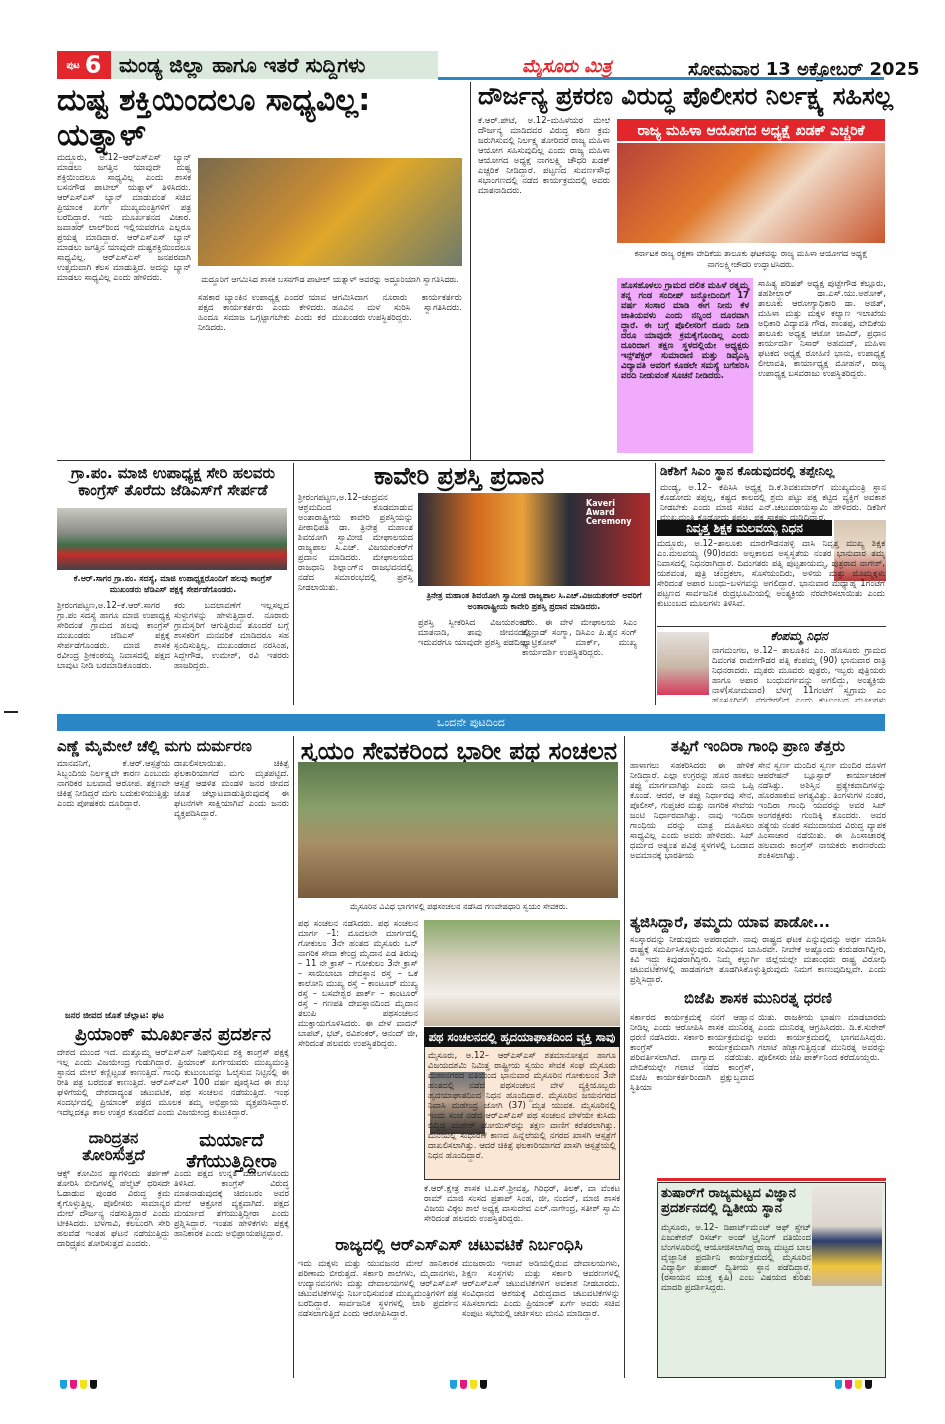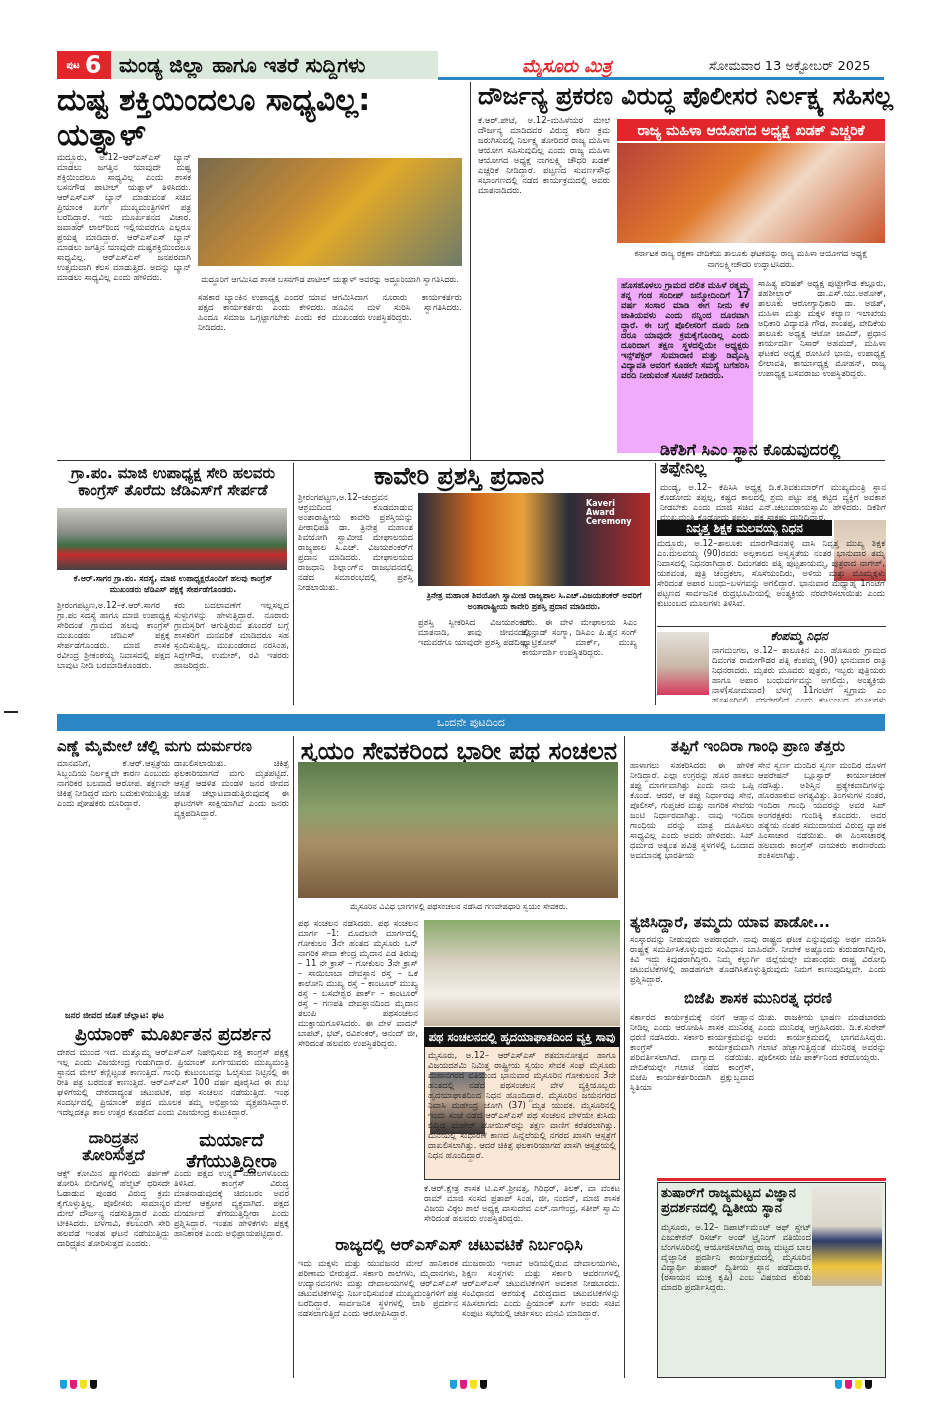--- a/index.html
+++ b/index.html
@@ -1,21 +1,21 @@
 <!DOCTYPE html>
 <html><head>
 <meta charset="utf-8">
 <style>
   html,body{margin:0;padding:0;background:#fff;}
   body{width:945px;height:1424px;position:relative;overflow:hidden;font-family:"DejaVu Sans",sans-serif;color:#111;}
   .abs{position:absolute;}
   .hdr-red{background:#e3262b;color:#fff;font-weight:bold;display:flex;align-items:center;justify-content:center;}
   .hdr-green{background:#dbe9dc;color:#111;font-weight:bold;font-size:20px;display:flex;align-items:center;padding-left:8px;box-sizing:border-box;}
   .brand{color:#e3262b;font-weight:bold;font-size:18px;font-style:italic;}
-  .dateline{font-size:13px;font-weight:normal;margin-left:21px;}
+  .dateline{font-size:18px;font-weight:bold;}
   .blue-rule{background:#2a86c5;height:3px;}
   .h1{font-weight:bold;color:#111;line-height:1.15;}
   .body{font-size:8.5px;line-height:10px;color:#222;text-align:justify;overflow:hidden;}
   .cap{font-size:8px;color:#222;text-align:center;line-height:11px;}
   .photo{background:linear-gradient(135deg,#7a6b4e,#c48a34 40%,#e0a82a 55%,#6e7b6a);overflow:hidden;}
   .photo-dark{background:linear-gradient(135deg,#3b3f45,#6d5d4a 50%,#8a7a63);}
   .photo-march{background:linear-gradient(180deg,#5e7a4c 0%,#8aa06b 35%,#a88e66 60%,#7a5c3d 100%);}
   .photo-white{background:linear-gradient(180deg,#8bab6b 0%,#d9d2c3 40%,#f2efe9 70%,#c8b8a2 100%);}
   .vrule{position:absolute;width:1px;background:#333;}
   .hrule{position:absolute;height:1px;background:#333;}
@@ -76,21 +76,21 @@
 </div>
 <div class="abs body" style="left:298px;top:492px;width:115px;height:210px;">ಶ್ರೀರಂಗಪಟ್ಟಣ,ಅ.12–ಚಂದ್ರವನ ಆಶ್ರಮದಿಂದ ಕೊಡಮಾಡುವ ಅಂತಾರಾಷ್ಟ್ರೀಯ ಕಾವೇರಿ ಪ್ರಶಸ್ತಿಯನ್ನು ಪೀಠಾಧಿಪತಿ ಡಾ. ತ್ರಿನೇತ್ರ ಮಹಾಂತ ಶಿವಯೋಗಿ ಸ್ವಾಮೀಜಿ ಮೇಘಾಲಯದ ರಾಜ್ಯಪಾಲ ಸಿ.ಎಚ್. ವಿಜಯಶಂಕರ್‌ಗೆ ಪ್ರದಾನ ಮಾಡಿದರು. ಮೇಘಾಲಯದ ರಾಜಧಾನಿ ಶಿಲ್ಲಾಂಗ್‌ನ ರಾಜಭವನದಲ್ಲಿ ನಡೆದ ಸಮಾರಂಭದಲ್ಲಿ ಪ್ರಶಸ್ತಿ ನೀಡಲಾಯಿತು.</div>
 <div class="abs photo-dark" style="left:418px;top:493px;width:232px;height:93px;position:absolute;background:linear-gradient(90deg,#2a2e3a 0%,#d2691e 25%,#e9a23a 45%,#2a2e3a 65%,#b02a2a 100%);">
   <div style="position:absolute;right:4px;top:6px;color:#fff;font-size:8px;font-weight:bold;width:60px;">Kaveri Award Ceremony</div>
 </div>
 <div class="abs cap" style="left:418px;top:590px;width:232px;font-weight:bold;">ತ್ರಿನೇತ್ರ ಮಹಾಂತ ಶಿವಯೋಗಿ ಸ್ವಾಮೀಜಿ ರಾಜ್ಯಪಾಲ ಸಿ.ಎಚ್.ವಿಜಯಶಂಕರ್ ಅವರಿಗೆ ಅಂತಾರಾಷ್ಟ್ರೀಯ ಕಾವೇರಿ ಪ್ರಶಸ್ತಿ ಪ್ರದಾನ ಮಾಡಿದರು.</div>
 <div class="abs body" style="left:418px;top:617px;width:112px;height:85px;">ಪ್ರಶಸ್ತಿ ಸ್ವೀಕರಿಸಿದ ವಿಜಯಶಂಕರ್ ಮಾತನಾಡಿ, ತಾವು ಜೀವನದಲ್ಲಿ ಇದುವರೆಗೂ ಯಾವುದೇ ಪ್ರಶಸ್ತಿ ಪಡೆದಿಲ್ಲ.</div>
 <div class="abs body" style="left:522px;top:617px;width:115px;height:85px;">ದರು. ಈ ವೇಳೆ ಮೇಘಾಲಯ ಸಿಎಂ ಕೊನ್ರಾಡ್ ಸಂಗ್ಮಾ, ಡಿಸಿಎಂ ಪಿ.ತೈನ ಸಂಗ್ ಪ್ಯಾಟ್ರಿಕೋಸ್ ಮಾರ್ಕ್, ಮುಖ್ಯ ಕಾರ್ಯದರ್ಶಿ ಉಪಸ್ಥಿತರಿದ್ದರು.</div>
 <div class="vrule" style="left:655px;top:463px;height:242px;"></div>
 
-<div class="abs h1" style="left:660px;top:441px;width:226px;font-size:16px;">ಡಿಕೆಶಿಗೆ ಸಿಎಂ ಸ್ಥಾನ ಕೊಡುವುದರಲ್ಲಿ ತಪ್ಪೇನಿಲ್ಲ</div>
+<div class="abs h1" style="left:660px;top:465px;width:226px;font-size:12px;">ಡಿಕೆಶಿಗೆ ಸಿಎಂ ಸ್ಥಾನ ಕೊಡುವುದರಲ್ಲಿ ತಪ್ಪೇನಿಲ್ಲ</div>
 <div class="abs body" style="left:660px;top:482px;width:226px;height:38px;">ಮಂಡ್ಯ, ಅ.12– ಕೆಪಿಸಿಸಿ ಅಧ್ಯಕ್ಷ ಡಿ.ಕೆ.ಶಿವಕುಮಾರ್‌ಗೆ ಮುಖ್ಯಮಂತ್ರಿ ಸ್ಥಾನ ಕೊಡೋದು ತಪ್ಪಲ್ಲ, ಕಷ್ಟದ ಕಾಲದಲ್ಲಿ ಶ್ರಮ ಪಟ್ಟು ಪಕ್ಷ ಕಟ್ಟಿದ ವ್ಯಕ್ತಿಗೆ ಅವಕಾಶ ನೀಡಬೇಕು ಎಂದು ಮಾಜಿ ಸಚಿವ ಎನ್.ಚಲುವರಾಯಸ್ವಾಮಿ ಹೇಳಿದರು. ಡಿಕೆಶಿಗೆ ಮುಖ್ಯಮಂತ್ರಿ ಕೊಡೋದು ತಪ್ಪಲ್ಲ. ಪಕ್ಷ ಸಾಕಷ್ಟು ದುಡಿದಿದ್ದಾರೆ.</div>
 <div class="abs blackband" style="left:657px;top:520px;width:175px;height:16px;font-size:12px;">ನಿವೃತ್ತ ಶಿಕ್ಷಕ ಮಲವಯ್ಯ ನಿಧನ</div>
 <div class="abs photo" style="left:834px;top:520px;width:52px;height:61px;background:linear-gradient(180deg,#d7c7b5,#e9d9c6 50%,#b33838 100%);"></div>
 <div class="abs body" style="left:657px;top:538px;width:228px;height:84px;">ಮದ್ದೂರು, ಅ.12–ತಾಲೂಕು ಮಾರಗೌಡನಹಳ್ಳಿ ವಾಸಿ ನಿವೃತ್ತ ಮುಖ್ಯ ಶಿಕ್ಷಕ ಎಂ.ಮಲವಯ್ಯ (90)ರವರು ಅಲ್ಪಕಾಲದ ಅಸ್ವಸ್ಥತೆಯ ನಂತರ ಭಾನುವಾರ ತಮ್ಮ ನಿವಾಸದಲ್ಲಿ ನಿಧನರಾಗಿದ್ದಾರೆ. ದಿವಂಗತರು ಪತ್ನಿ ಪುಟ್ಟತಾಯಮ್ಮ, ಪುತ್ರರಾದ ನಾಗೇಶ್, ಯಶವಂತ, ಪುತ್ರಿ ಚಂದ್ರಕಲಾ, ಸೊಸೆಯಂದಿರು, ಅಳಿಯ ಮತ್ತು ಮೊಮ್ಮಕ್ಕಳು ಸೇರಿದಂತೆ ಅಪಾರ ಬಂಧು–ಬಳಗವನ್ನು ಅಗಲಿದ್ದಾರೆ. ಭಾನುವಾರ ಮಧ್ಯಾಹ್ನ 1ಗಂಟೆಗೆ ಪಟ್ಟಣದ ಸಾರ್ವಜನಿಕ ರುದ್ರಭೂಮಿಯಲ್ಲಿ ಅಂತ್ಯಕ್ರಿಯೆ ನೆರವೇರಿಸಲಾಯಿತು ಎಂದು ಕುಟುಂಬದ ಮೂಲಗಳು ತಿಳಿಸಿವೆ.</div>
 <div class="hrule" style="left:657px;top:626px;width:229px;"></div>
 <div class="abs photo" style="left:657px;top:632px;width:52px;height:63px;background:linear-gradient(180deg,#e4e1dc,#c9b7a6 55%,#d63b5e 100%);"></div>
 <div class="abs h1" style="left:712px;top:630px;width:174px;font-size:12px;text-align:center;font-style:italic;">ಕೆಂಪಮ್ಮ ನಿಧನ</div>
 <div class="abs body" style="left:712px;top:645px;width:174px;height:57px;">ನಾಗಮಂಗಲ, ಅ.12– ತಾಲೂಕಿನ ಎಂ. ಹೊಸೂರು ಗ್ರಾಮದ ದಿವಂಗತ ರಾಮೇಗೌಡರ ಪತ್ನಿ ಕೆಂಪಮ್ಮ (90) ಭಾನುವಾರ ರಾತ್ರಿ ನಿಧನರಾದರು. ಮೃತರು ಮೂವರು ಪುತ್ರರು, ಇಬ್ಬರು ಪುತ್ರಿಯರು ಹಾಗೂ ಅಪಾರ ಬಂಧುವರ್ಗವನ್ನು ಅಗಲಿದ್ದು, ಅಂತ್ಯಕ್ರಿಯೆ ನಾಳೆ(ಸೋಮವಾರ) ಬೆಳಗ್ಗೆ 11ಗಂಟೆಗೆ ಸ್ವಗ್ರಾಮ ಎಂ ಹೊಸೂರಿನಲ್ಲಿ ನೆರವೇರಲಿದೆ ಎಂದು ಕುಟುಂಬದ ಮೂಲಗಳು ತಿಳಿಸಿವೆ.</div>
 
 <div class="abs" style="left:4px;top:711px;width:14px;height:2px;background:#222;"></div>

